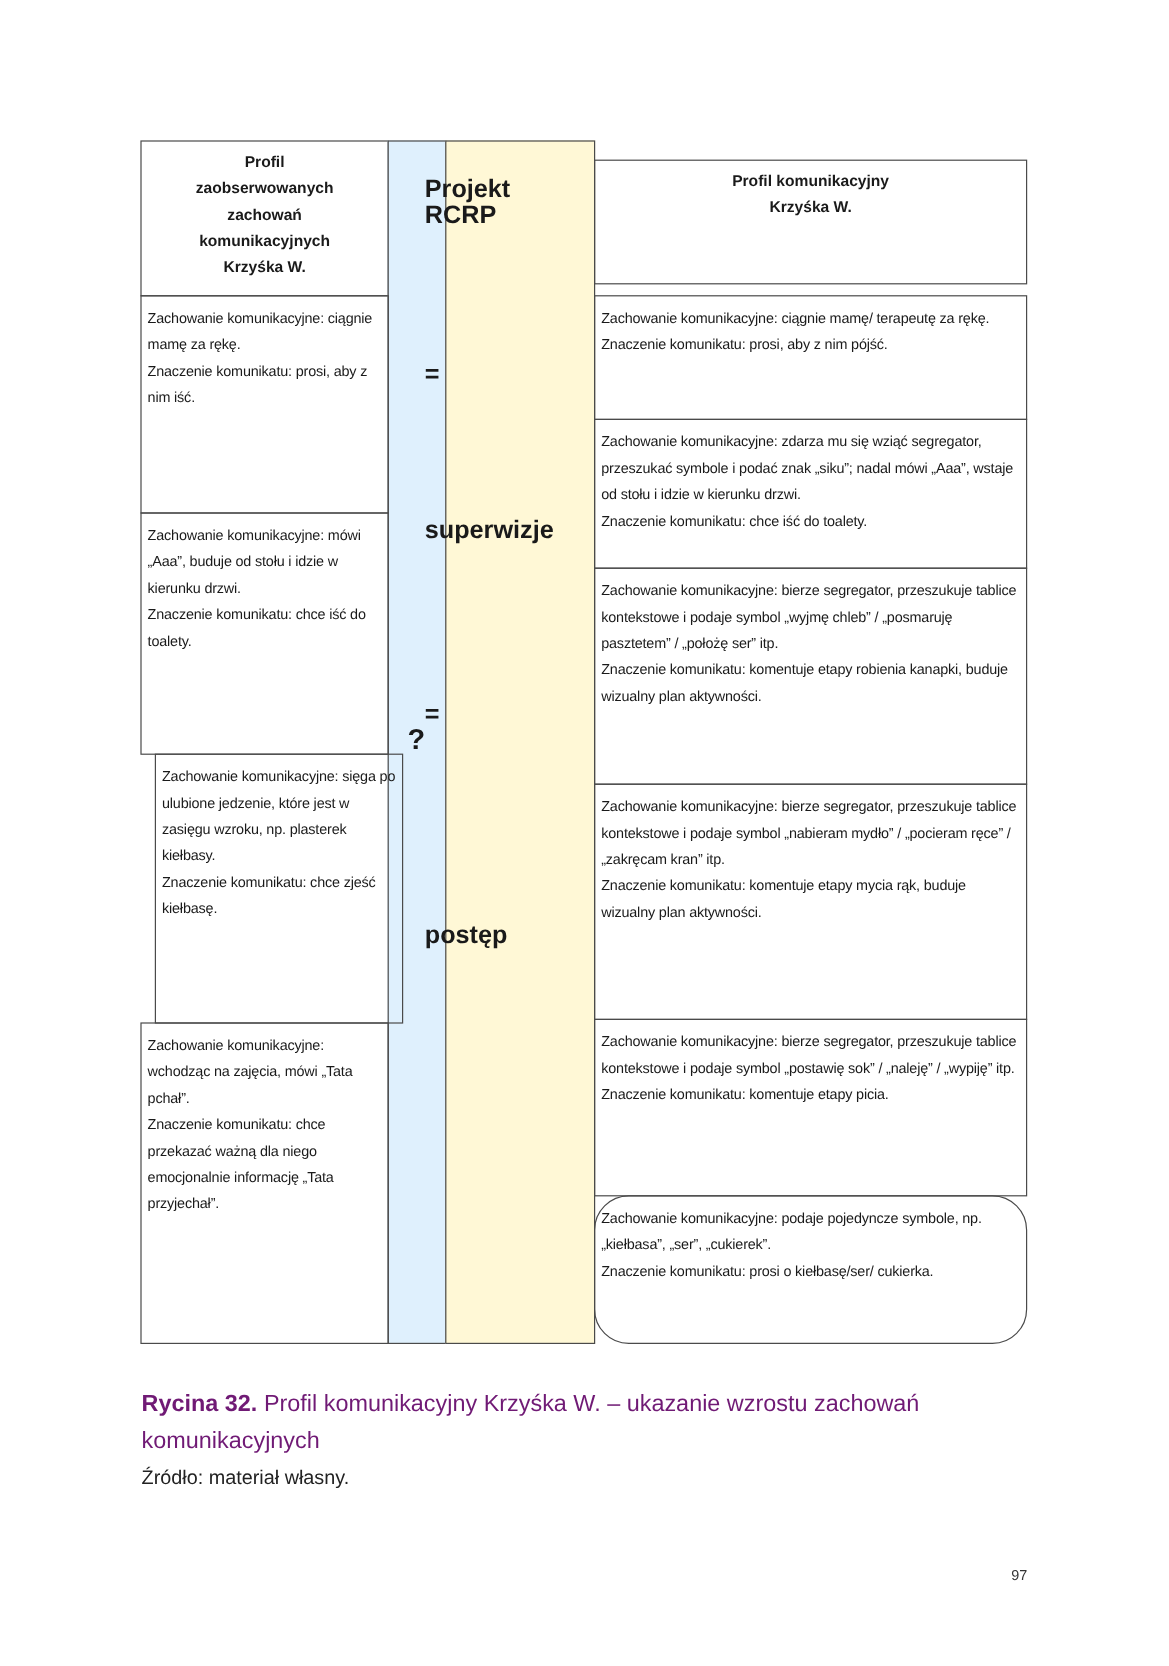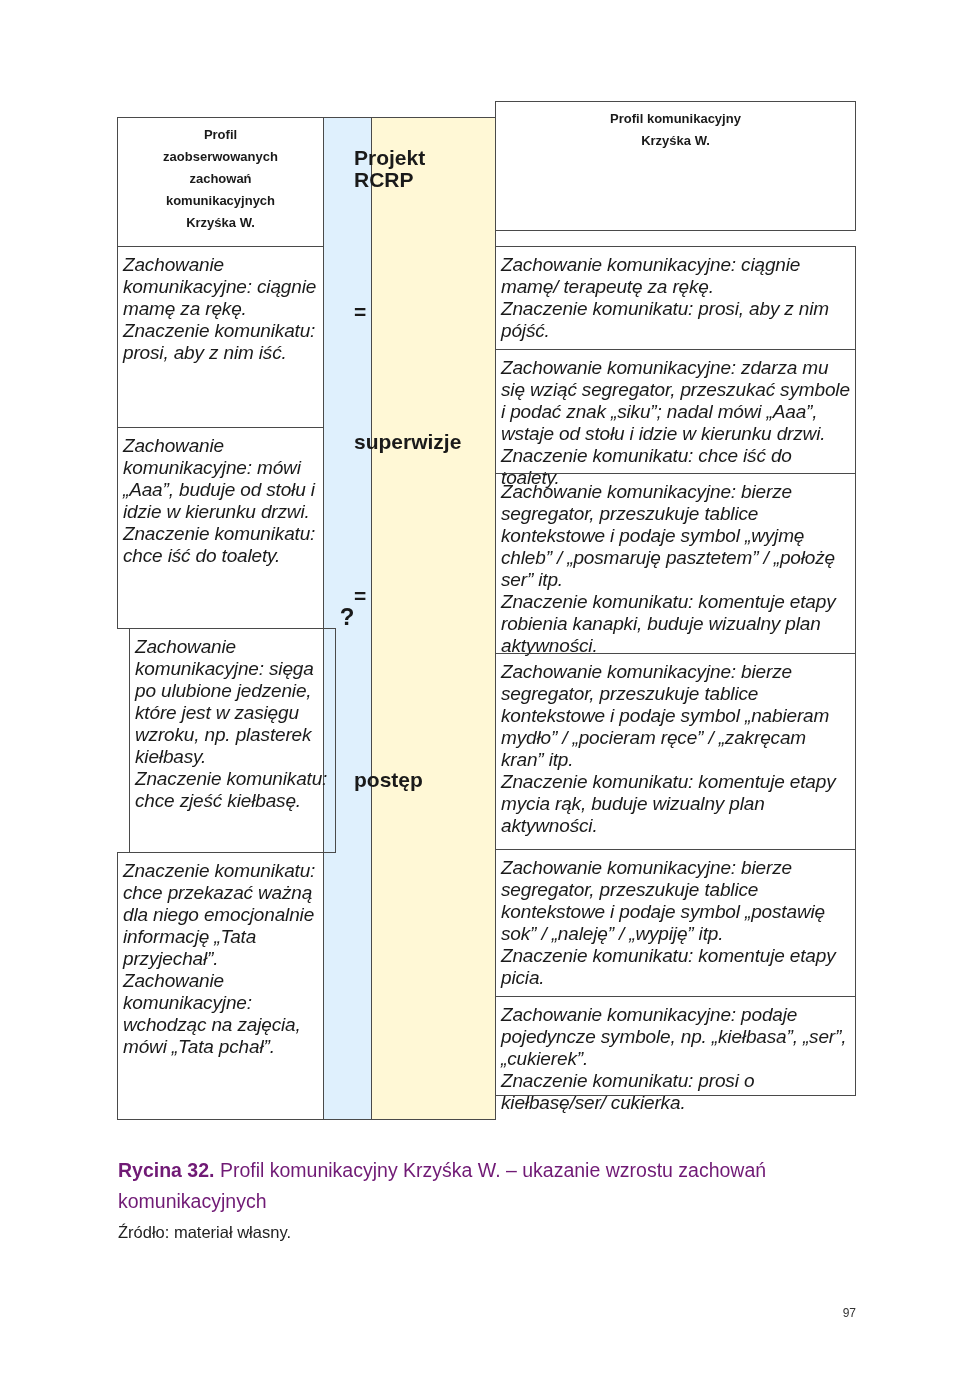--- a/index.html
+++ b/index.html
@@ -1,20 +1,20 @@
 <!DOCTYPE html>
 <html><head>
   <meta charset="utf-8">
   <style>
     html, body { margin: 0; padding: 0; background: #ffffff; }
     body { width: 974px; height: 1388px; position: relative; overflow: hidden;
            font-family: "Liberation Sans", sans-serif; color: #1a1a1a; }
     .cell { position: absolute; box-sizing: border-box; border: 1.5px solid #4a4a4a; }
     .hdr { font-weight: bold; font-size: 13px; line-height: 22px; text-align: center; padding-top: 6px; }
-    .body-text { font-size: 19px; line-height: 22px; padding: 7px 5px 0 5px; letter-spacing: -0.15px; font-style: italic; }
+    .body-text { font-size: 12px; line-height: 22px; padding: 7px 5px 0 5px; letter-spacing: -0.15px; }
     .body-text p { margin: 0; }
     .blue { background: #dff0fd; }
     .yellow { background: #fff8d6; }
     .mid-label { position: absolute; left: 354px; width: 124px; text-align: left; font-weight: bold;
                  font-size: 21px; line-height: 22px; }
     .qmark { position: absolute; left: 323px; width: 48px; text-align: center; font-weight: bold; font-size: 24px; }
     .caption { position: absolute; left: 118px; top: 1155px; width: 740px; font-size: 19.5px; line-height: 31px; color: #701a75; }
     .caption b { font-weight: bold; }
     .source { position: absolute; left: 118px; top: 1223px; font-size: 16.5px; color: #222; }
     .page-num { position: absolute; left: 820px; top: 1306px; width: 36px; text-align: right; font-size: 12px; color: #333; }
@@ -36,40 +36,40 @@
 <div class="cell yellow" style="left:371px; top:117px; width:125px; height:1003px;"></div>
 <div class="mid-label" style="top:147px;">
   <div>Projekt</div>
   <div>RCRP</div>
 </div>
 <div class="mid-label" style="top:301px;">=</div>
 <div class="mid-label" style="top:431px;">superwizje</div>
 <div class="mid-label" style="top:585px;">=</div>
 <div class="mid-label" style="top:737px;margin-top:32px;">postęp</div>
 
-<div class="cell hdr" style="left:495px; top:101px; width:361px; height:130px;">
+<div class="cell hdr" style="left:495px; top:133px; width:361px; height:104px;">
   <div>Profil komunikacyjny</div>
   <div>Krzyśka W.</div>
 </div>
 
 <div class="cell body-text" style="left:117px; top:246px; width:207px; height:182px;">
   <p>Zachowanie komunikacyjne: ciągnie mamę za rękę.</p>
   <p>Znaczenie komunikatu: prosi, aby z nim iść.</p>
 </div>
 <div class="cell body-text" style="left:117px; top:427px; width:207px; height:202px;">
   <p>Zachowanie komunikacyjne: mówi „Aaa”, buduje od stołu i idzie w kierunku drzwi.</p>
   <p>Znaczenie komunikatu: chce iść do toalety.</p>
 </div>
 <div class="cell body-text" style="left:117px; top:628px; width:207px; height:225px;margin-left:12px;">
   <p>Zachowanie komunikacyjne: sięga po ulubione jedzenie, które jest w zasięgu wzroku, np. plasterek kiełbasy.</p>
   <p>Znaczenie komunikatu: chce zjeść kiełbasę.</p>
 </div>
 <div class="cell body-text" style="left:117px; top:852px; width:207px; height:268px;">
+  <p>Zachowanie komunikacyjne: wchodząc na zajęcia, mówi „Tata pchał”.</p>
   <p>Znaczenie komunikatu: chce przekazać ważną dla niego emocjonalnie informację „Tata przyjechał”.</p>
-  <p>Zachowanie komunikacyjne: wchodząc na zajęcia, mówi „Tata pchał”.</p>
 </div>
 
 <div class="cell body-text" style="left:495px; top:246px; width:361px; height:104px;">
   <p>Zachowanie komunikacyjne: ciągnie mamę/ terapeutę za rękę.</p>
   <p>Znaczenie komunikatu: prosi, aby z nim pójść.</p>
 </div>
 <div class="cell body-text" style="left:495px; top:349px; width:361px; height:125px;">
   <p>Zachowanie komunikacyjne: zdarza mu się wziąć segregator, przeszukać symbole i podać znak „siku”; nadal mówi „Aaa”, wstaje od stołu i idzie w kierunku drzwi.</p>
   <p>Znaczenie komunikatu: chce iść do toalety.</p>
 </div>
@@ -78,21 +78,21 @@
   <p>Znaczenie komunikatu: komentuje etapy robienia kanapki, buduje wizualny plan aktywności.</p>
 </div>
 <div class="cell body-text" style="left:495px; top:653px; width:361px; height:197px;">
   <p>Zachowanie komunikacyjne: bierze segregator, przeszukuje tablice kontekstowe i podaje symbol „nabieram mydło” / „pocieram ręce” / „zakręcam kran” itp.</p>
   <p>Znaczenie komunikatu: komentuje etapy mycia rąk, buduje wizualny plan aktywności.</p>
 </div>
 <div class="cell body-text" style="left:495px; top:849px; width:361px; height:148px;">
   <p>Zachowanie komunikacyjne: bierze segregator, przeszukuje tablice kontekstowe i podaje symbol „postawię sok” / „naleję” / „wypiję” itp.</p>
   <p>Znaczenie komunikatu: komentuje etapy picia.</p>
 </div>
-<div class="cell body-text" style="left:495px; top:996px; width:361px; height:100px;">
+<div class="cell body-text" style="left:495px; top:996px; width:361px; height:124px;border-radius:29px;">
   <p>Zachowanie komunikacyjne: podaje pojedyncze symbole, np. „kiełbasa”, „ser”, „cukierek”.</p>
   <p>Znaczenie komunikatu: prosi o kiełbasę/ser/ cukierka.</p>
 </div>
 
 <div class="caption">
   <b>Rycina 32.</b><span> Profil komunikacyjny Krzyśka W. – ukazanie wzrostu zachowań komunikacyjnych</span>
 </div>
 <div class="source">Źródło: materiał własny.</div>
 
 <div class="page-num">97</div>

